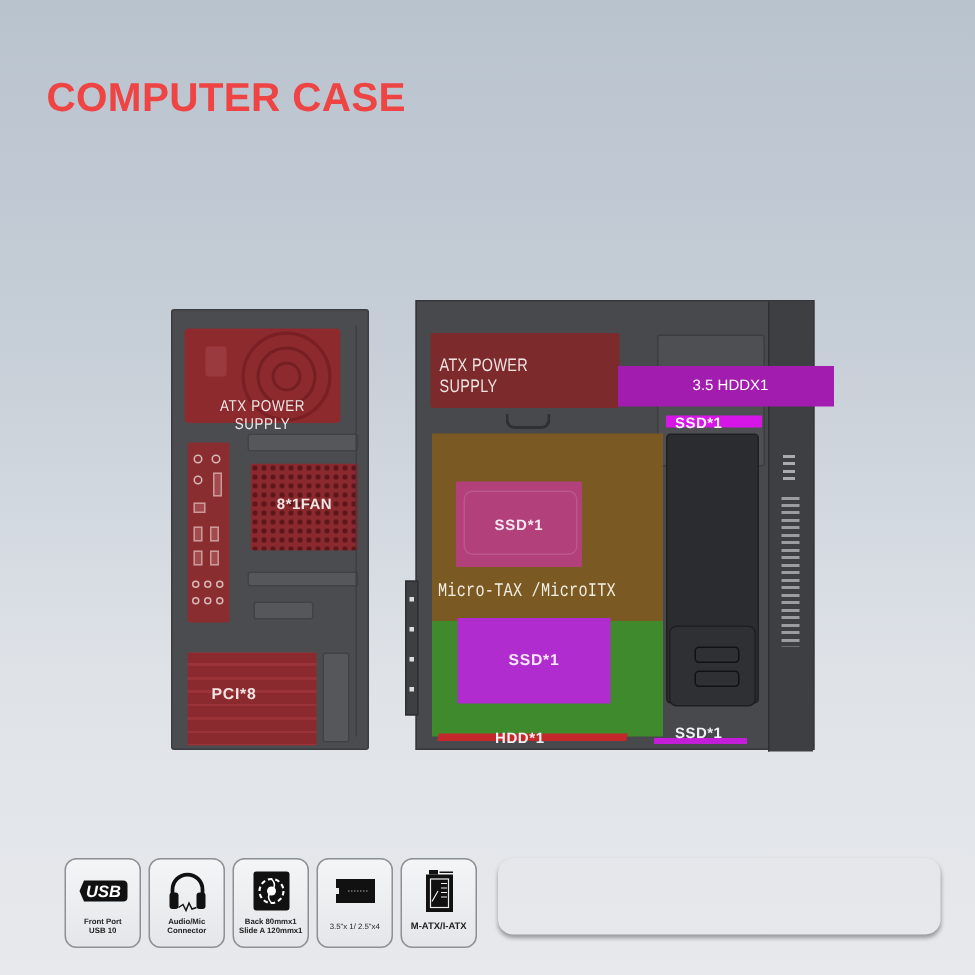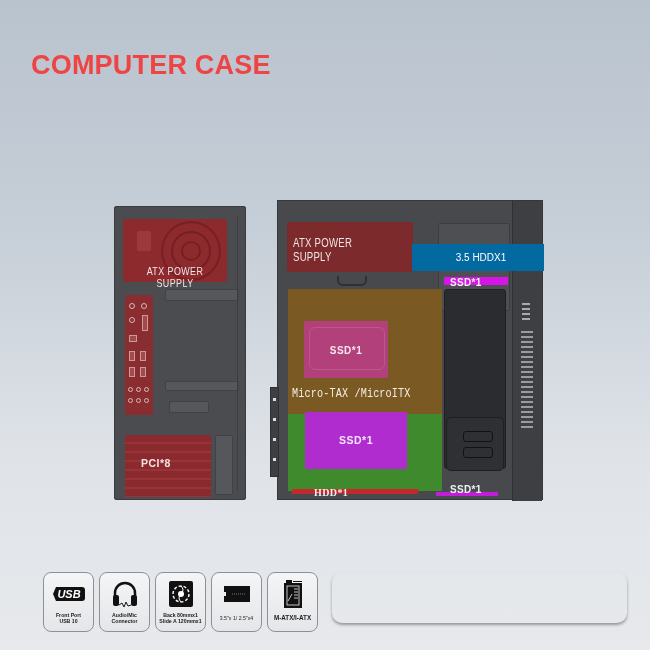--- a/index.html
+++ b/index.html
@@ -84,22 +84,22 @@
     background: #7c2a2c; border-radius: 2px;
   }
   .side .psu .label {
     position: absolute; left: 6px; top: 14px;
     font-size: 12px; color: #efe4e4; letter-spacing: .3px; transform: scaleX(0.8); transform-origin: left center;
   }
   .side .bay-top {
     position: absolute; left: 160px; top: 22px; width: 72px; height: 88px; background: #4d4f53; border: 1px solid #3b3d40; border-radius: 2px;
   }
   .side .hdd35 {
-    position: absolute; left: 134px; top: 43px; width: 132px; height: 27px;
-    background: #0369a1;
+    position: absolute; left: 134px; top: 43px; width: 144px; height: 27px;
+    background: #a21caf;
     color: #fff; font-size: 10px; display: flex; align-items: center; justify-content: center; padding-left: 6px;
   }
   .side .ssd-top {
     position: absolute; left: 166px; top: 76px; width: 64px; height: 8px; background: #d616e6;
   }
   .side .ssd-top-lbl {
     position: absolute; left: 172px; top: 77px; font-size: 10px; font-weight: 700; color: #f0f0f0; letter-spacing: .3px; line-height: 10px;
   }
   .side .handle { position: absolute; left: 59px; top: 75px; width: 30px; height: 10px; border: 2px solid #2e3033; border-top: 0; border-radius: 0 0 6px 6px; }
   .side .mobo-top {
@@ -122,21 +122,21 @@
   .side .ssd-b {
     position: absolute; left: 27px; top: 211px; width: 102px; height: 57px; background: #b02ccf;
   }
   .side .ssd-b .label {
     position: absolute; left: 0; right: 0; top: 22px; text-align: center; font-size: 10.5px; font-weight: 700; color: #f6e7fb; letter-spacing: .5px;
   }
   .side .hdd-bot {
     position: absolute; left: 14px; top: 288px; width: 126px; height: 5px; background: #c5282b; transform: skewX(-12deg);
   }
   .side .hdd-bot-lbl {
-    position: absolute; left: 36px; top: 287px; font-size: 10px; font-weight: 700; color: #f1f1f1; letter-spacing: .4px; line-height: 10px; font-family: Liberation Serif, serif;
+    position: absolute; left: 52px; top: 287px; font-size: 10px; font-weight: 700; color: #f1f1f1; letter-spacing: .4px; line-height: 10px;
   }
   .side .drive-cage {
     position: absolute; left: 166px; top: 88px; width: 62px; height: 180px; background: #2b2c2f; border: 1px solid #1f2022; border-radius: 3px;
   }
   .side .tray {
     position: absolute; left: 168px; top: 216px; width: 58px; height: 54px; background: #2f3033; border: 1px solid #1e1f21; border-radius: 5px;
   }
   .side .tray::before, .side .tray::after {
     content: ""; position: absolute; left: 16px; width: 28px; height: 9px; border: 1.5px solid #121214; border-radius: 3px;
   }
@@ -201,20 +201,23 @@
     <span class="blk" style="left:4px;top:72px"></span>
     <span class="blk" style="left:15px;top:72px"></span>
     <span class="dot" style="left:3px;top:92px;width:5px;height:5px"></span>
     <span class="dot" style="left:11px;top:92px;width:5px;height:5px"></span>
     <span class="dot" style="left:19px;top:92px;width:5px;height:5px"></span>
     <span class="dot" style="left:3px;top:103px;width:5px;height:5px"></span>
     <span class="dot" style="left:11px;top:103px;width:5px;height:5px"></span>
     <span class="dot" style="left:19px;top:103px;width:5px;height:5px"></span>
   </div>
   <div class="slot" style="left:50px;top:82px;width:74px;height:12px"></div>
+  <div class="fan">
+    <div class="label">8*1FAN</div>
+  </div>
   <div class="slot" style="left:50px;top:174px;width:74px;height:10px"></div>
   <div class="slot" style="left:54px;top:194px;width:40px;height:12px"></div>
   <div class="pci">
     <div class="label">PCI*8</div>
   </div>
   <div class="slot" style="left:100px;top:228px;width:18px;height:60px"></div>
   <div class="side-rail"></div>
 </div>
 
 <div class="side">

